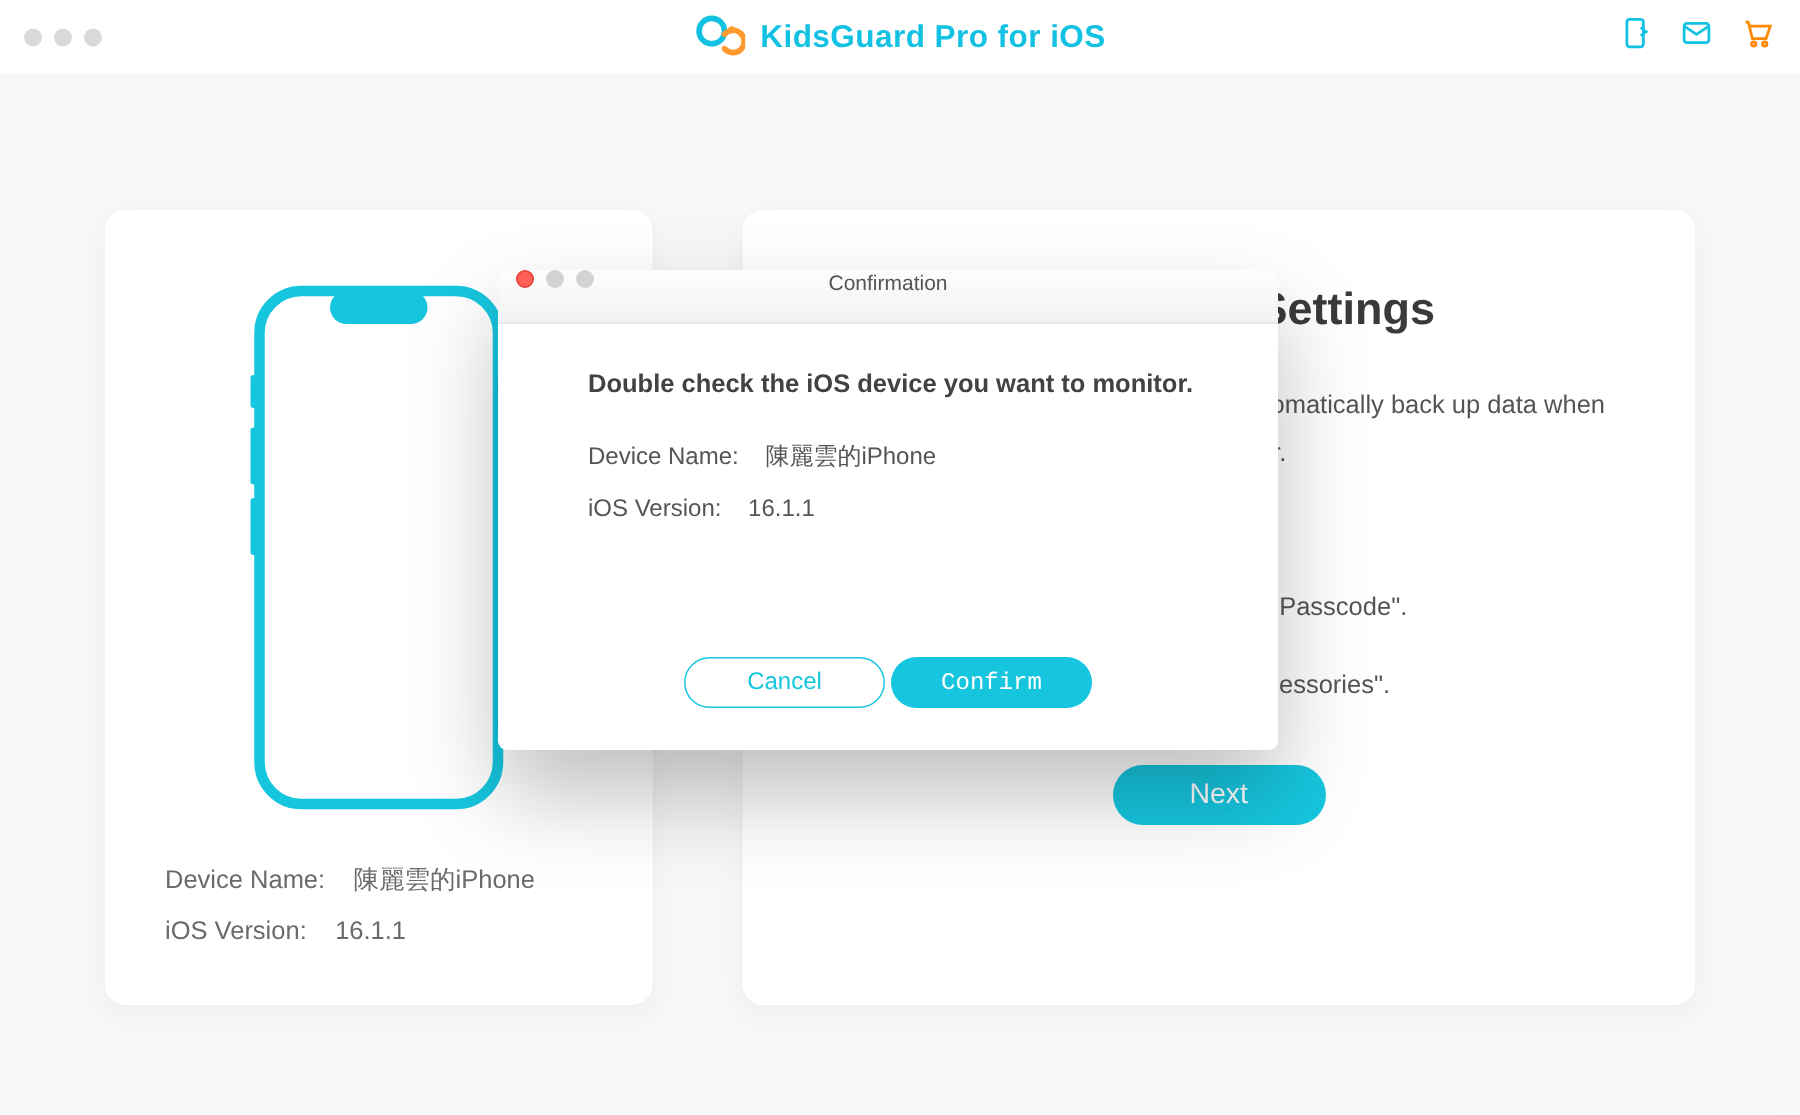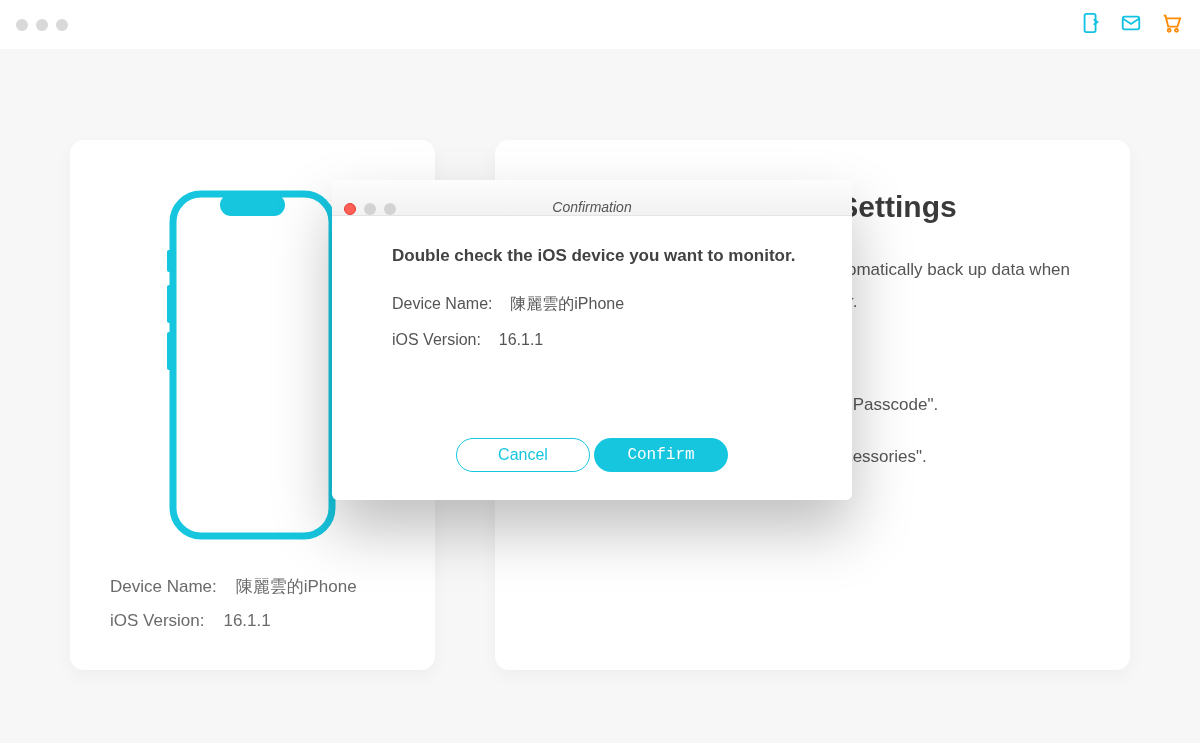--- a/index.html
+++ b/index.html
@@ -140,24 +140,23 @@
       height: 320px;
       background: #ffffff;
       border-radius: 6px;
       box-shadow: 0 30px 60px rgba(0,0,0,0.25);
       overflow: hidden;
     }
     .modal-titlebar {
       height: 36px;
       background: linear-gradient(#fdfdfd, #f2f2f2);
       display: flex;
-      align-items: flex-end;
+      align-items: flex-start;
       position: relative;
       border-bottom: 1px solid #e4e4e4;
-      font-style: italic;
     }
     .modal-traffic {
       position: absolute;
       left: 12px;
       display: flex;
       gap: 8px;
     }
     .mtl {
       width: 12px;
       height: 12px;
@@ -217,20 +216,30 @@
     }
   </style>
 </head>
 <body>
 
 <div class="titlebar">
   <div class="traffic-lights">
     <div class="tl-dot"></div>
     <div class="tl-dot"></div>
     <div class="tl-dot"></div>
+  </div>
+  <div class="app-title-wrap">
+    <span class="logo">
+      <svg viewBox="0 0 64 64" width="34" height="34">
+        <circle cx="22" cy="24" r="16" fill="none" stroke="#13c2e2" stroke-width="7"></circle>
+        <path d="M38 28 a14 14 0 1 1 0 18" fill="none" stroke="#ff9a2e" stroke-width="7" stroke-linecap="round"></path>
+        <circle cx="47" cy="22" r="4" fill="#ff9a2e"></circle>
+      </svg>
+    </span>
+    <span class="app-title">KidsGuard Pro for iOS</span>
   </div>
   <div class="header-icons">
     <span class="hicon">
       <svg width="22" height="22" viewBox="0 0 24 24" fill="none" stroke="currentColor" stroke-width="2">
         <rect x="5" y="2" width="12" height="20" rx="2"></rect>
         <path d="M15 8 l4 3 -4 3"></path>
       </svg>
     </span>
     <span class="hicon">
       <svg width="22" height="22" viewBox="0 0 24 24" fill="none" stroke="currentColor" stroke-width="2">
@@ -280,20 +289,21 @@
       <span style="visibility:hidden">Placeholder</span><span>Settings</span>
     </div>
     <div class="settings-steps">
       <div style="text-align:right;">automatically back up data when</div>
       <div style="text-align:left; padding-left:260px;">puter.</div>
       <div style="height:70px"></div>
       <div style="text-align:left; padding-left:260px;">ID &amp; Passcode".</div>
       <div style="height:20px"></div>
       <div style="text-align:center;">3. Turn on "USB Accessories".</div>
     </div>
+    <button class="next-btn">Next</button>
   </div>
 </div>
 
 <div class="modal">
   <div class="modal-titlebar">
     <div class="modal-traffic">
       <div class="mtl close"></div>
       <div class="mtl min"></div>
       <div class="mtl max"></div>
     </div>

